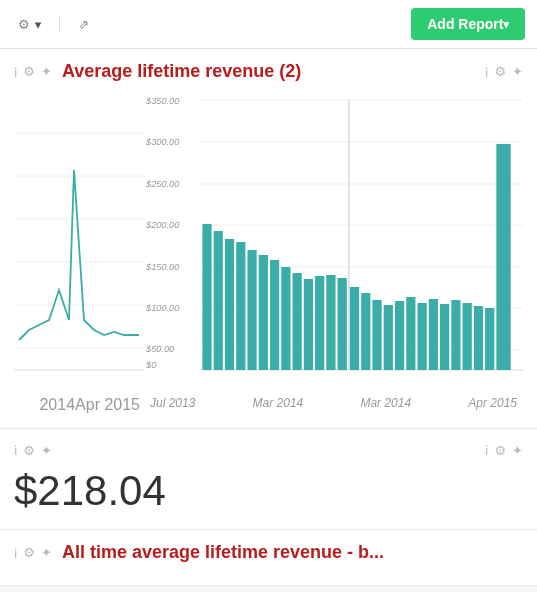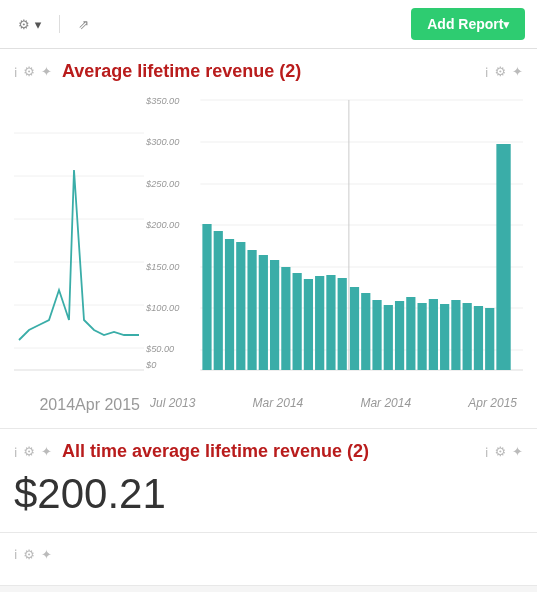--- a/index.html
+++ b/index.html
@@ -320,31 +320,31 @@
   </div>
 </div>
 
 <div class="metric-card">
   <div class="card-header">
     <div class="card-icons-left">
       <span class="icon-small">ℹ</span>
       <span class="icon-small">⚙</span>
       <span class="icon-small">✦</span>
     </div>
-    <span class="card-title">All time average lifetime revenue (2)</span>
     <div class="card-icons-right">
       <span class="icon-small">ℹ</span>
       <span class="icon-small">⚙</span>
       <span class="icon-small">✦</span>
     </div>
   </div>
-  <div class="metric-value">$200.21</div>
+  <div class="metric-value">$218.04</div>
 </div>
 
 <div class="card">
   <div class="card-header">
     <div class="card-icons-left">
       <span class="icon-small">ℹ</span>
       <span class="icon-small">⚙</span>
       <span class="icon-small">✦</span>
     </div>
+    <span class="card-title">All time average lifetime revenue - b...</span>
   </div>
 </div>
 
 </body></html>

